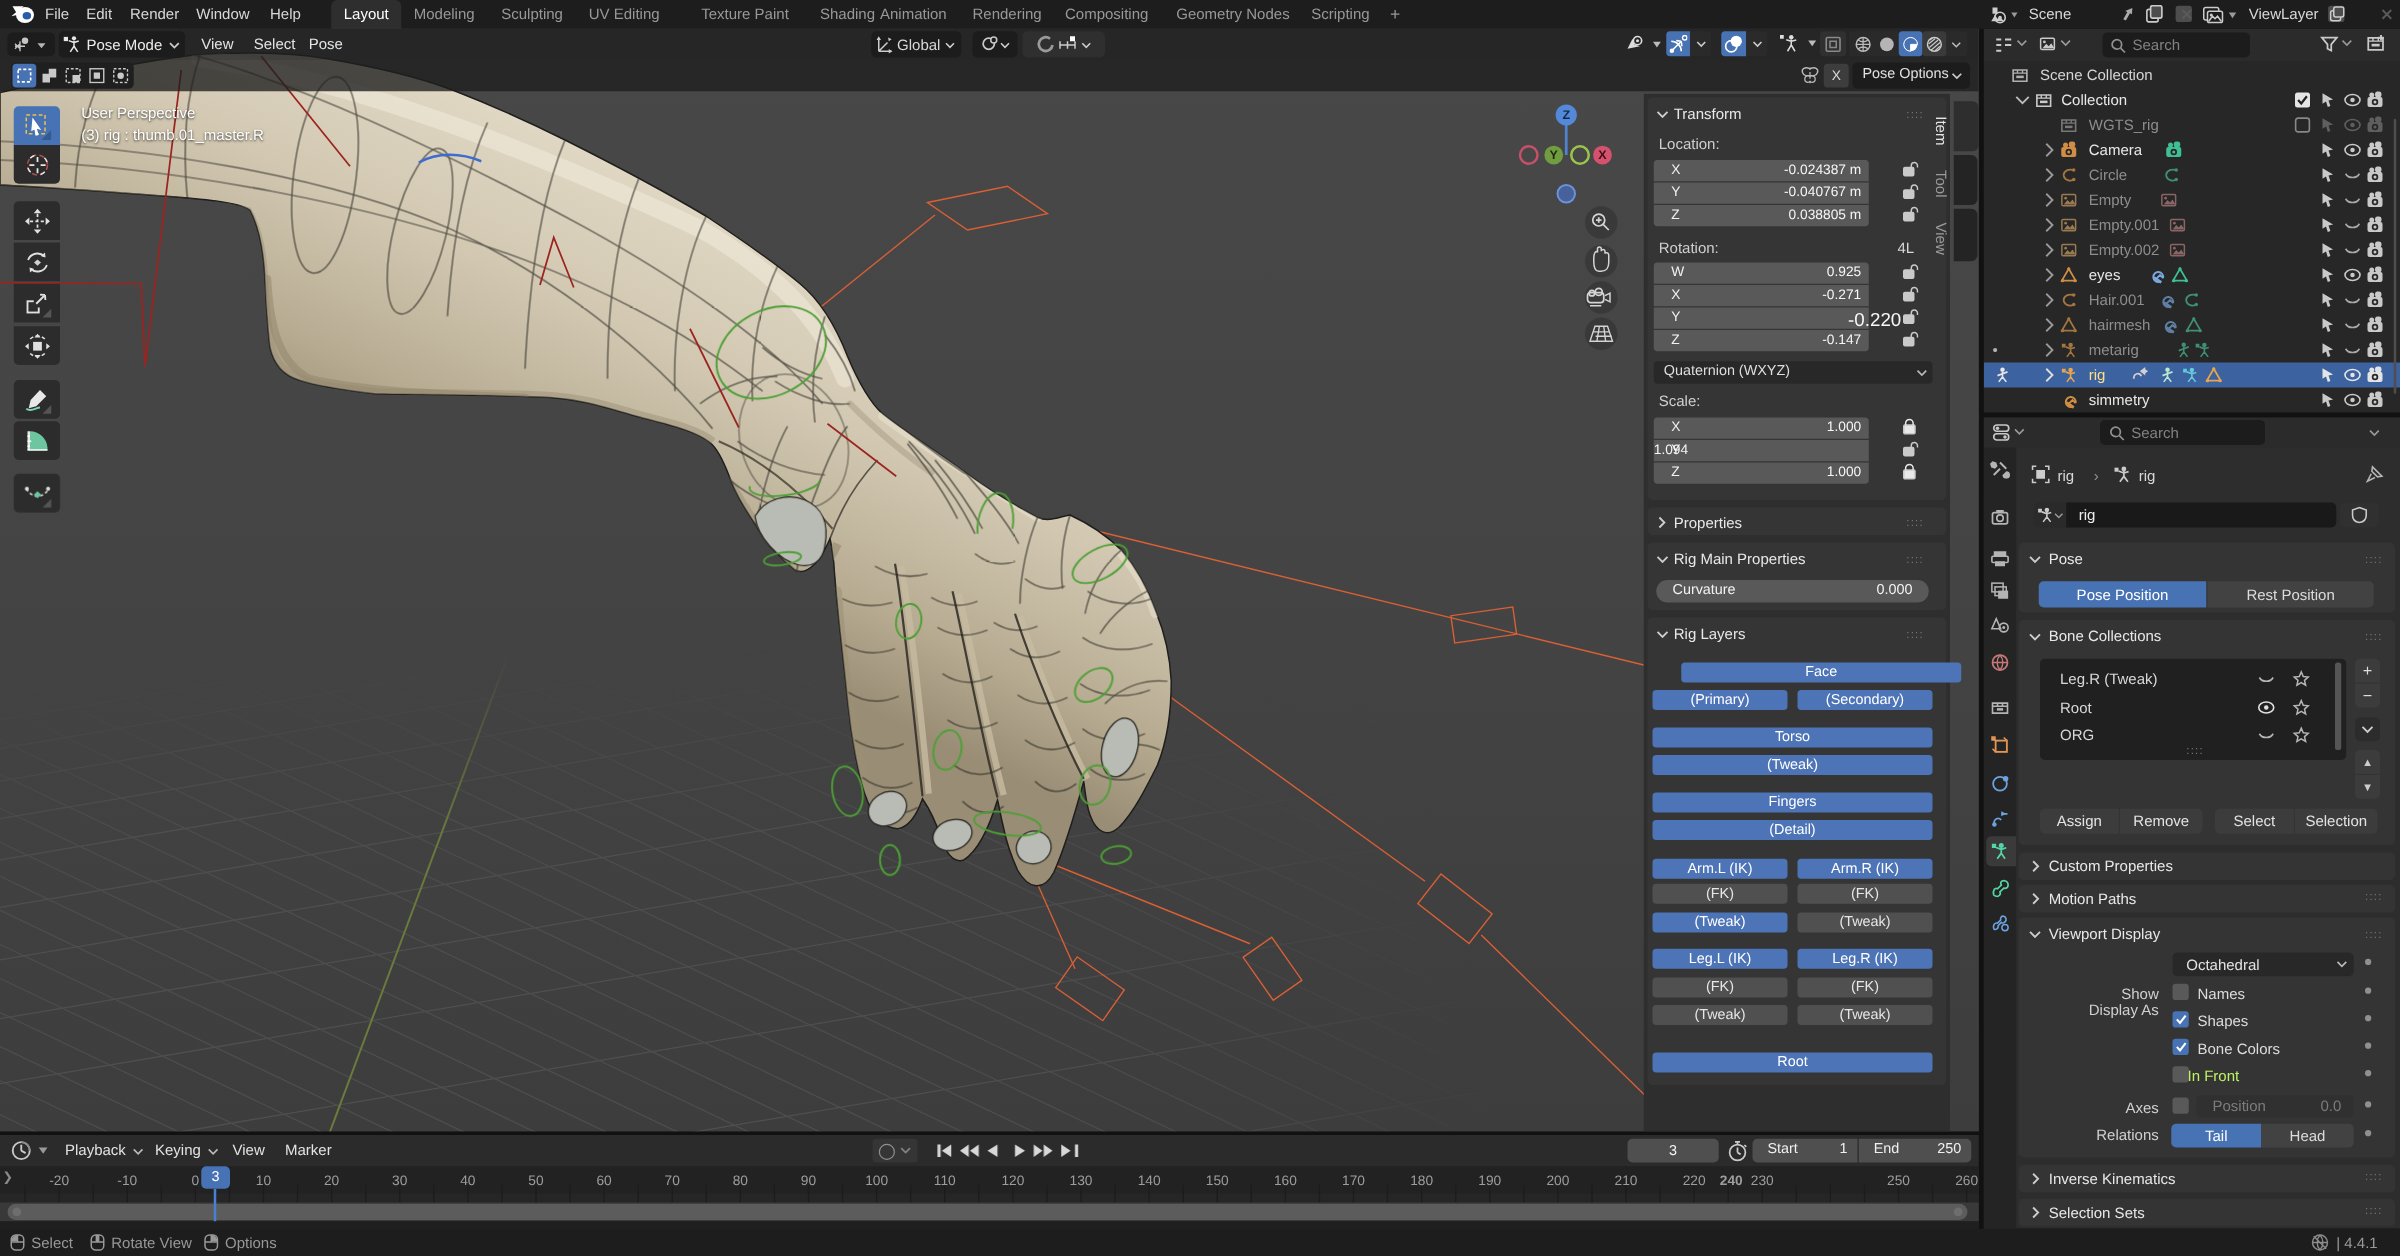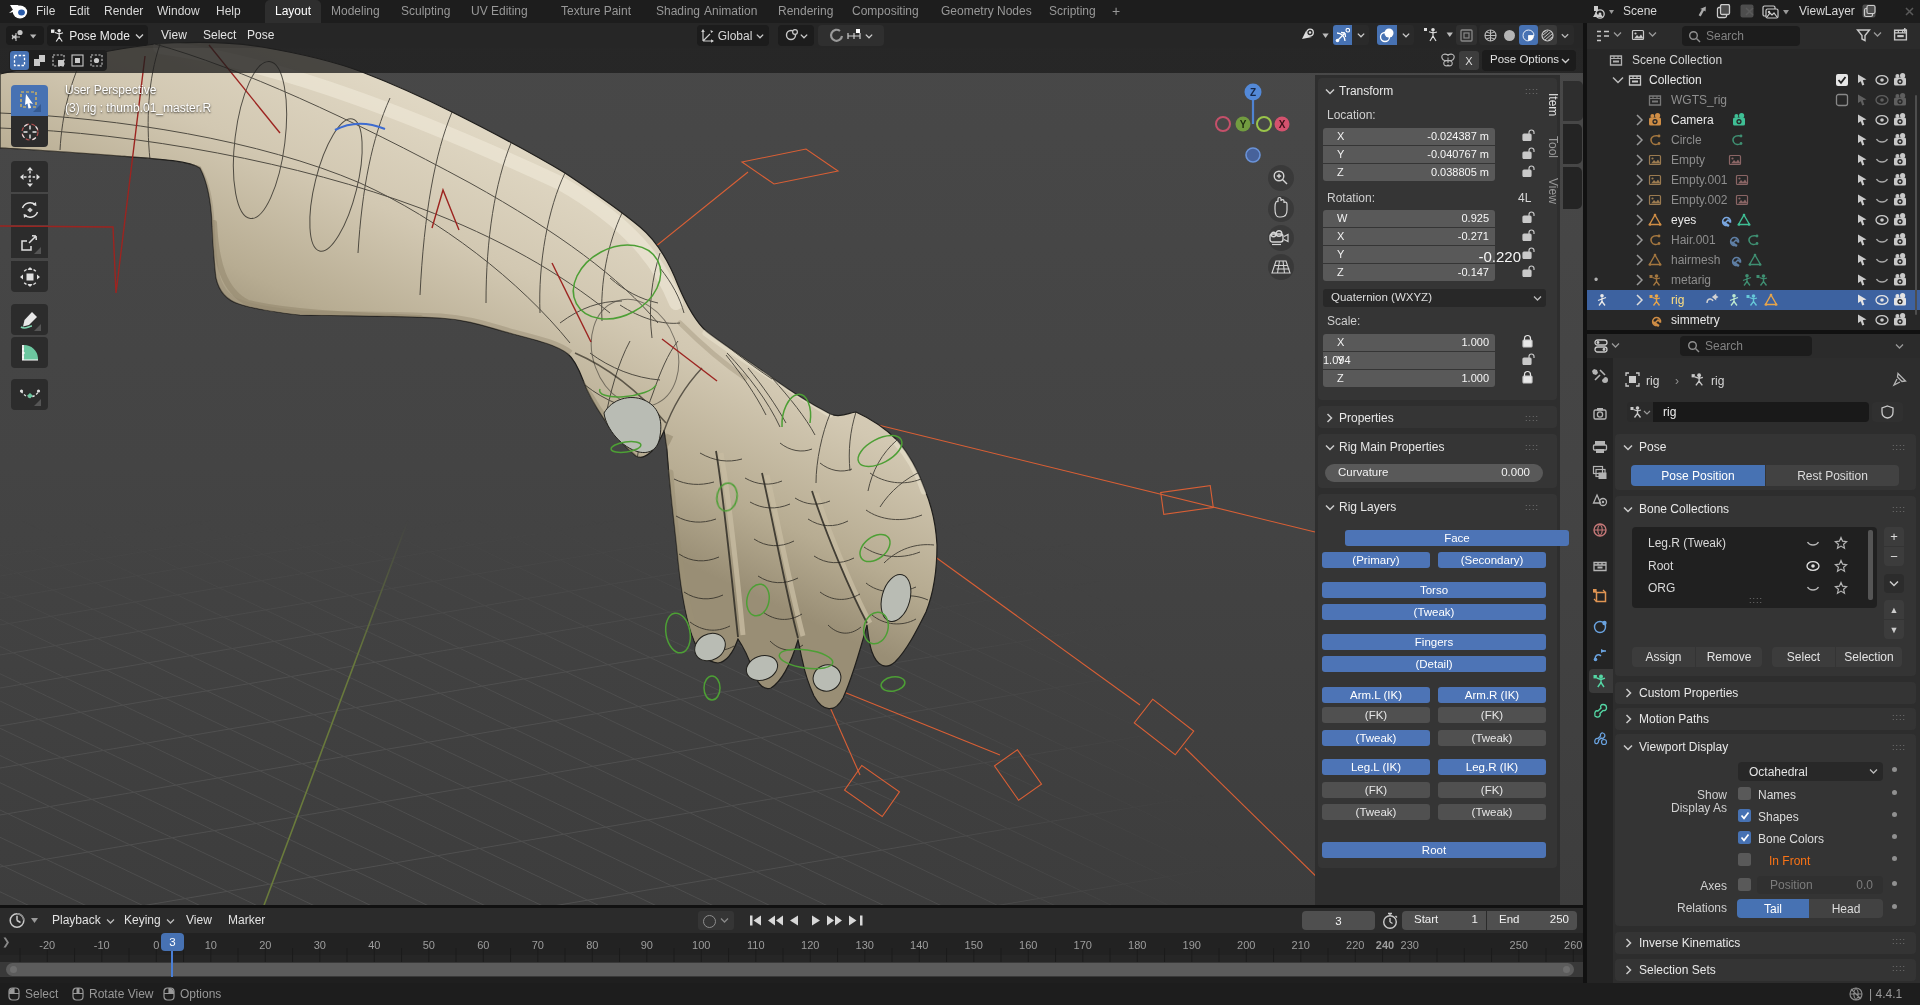--- a/index.html
+++ b/index.html
@@ -1481,21 +1481,21 @@
       </svg>
     </div>
   <div class="prow" style="left:171px;top:476px;color:#dcdcdc;">Shapes</div>
   <div class="abs ctr" style="left:151px;top:497px;width:13px;height:13px;background:#4772b3;border-radius:2.5px;">
       <svg width="10" height="9" viewBox="0 0 10 9">
         <path d="M1.5,4.5 l2.5,2.8 L8.5,1.5" stroke="#fff" stroke-width="1.7" fill="none"></path>
       </svg>
     </div>
   <div class="prow" style="left:171px;top:498px;color:#dcdcdc;">Bone Colors</div>
   <div class="abs" style="left:151px;top:519px;width:13px;height:13px;background:#595959;border-radius:2.5px;"></div>
-  <div class="prow" style="left:182px;top:520px;color:#f97316;">In Front</div>
+  <div class="prow" style="left:163px;top:520px;color:#bef264;">In Front</div>
   <div class="prow" style="left:0;top:545px;width:140px;text-align:right;">Axes</div>
   <div class="abs" style="left:151px;top:544px;width:13px;height:13px;background:#595959;border-radius:2.5px;"></div>
   <div class="abs" style="left:170px;top:542px;width:126px;height:18px;background:#303030;border-radius:4px;"></div>
   <div class="prow" style="left:183px;top:544px;color:#7c7c7c;">Position</div>
   <div class="prow" style="left:170px;top:544px;width:116px;text-align:right;color:#7c7c7c;">0.0</div>
   <div class="prow" style="left:0;top:567px;width:140px;text-align:right;">Relations</div>
   <div class="abs ctr" style="left:150px;top:565px;width:72px;height:19px;background:#4772b3;border-radius:4px 0 0 4px;color:#fff;font-size:12px;">Tail</div>
   <div class="abs ctr" style="left:222px;top:565px;width:74px;height:19px;background:#424242;border-radius:0 4px 4px 0;color:#dcdcdc;font-size:12px;">Head</div>
   <div id="pdots">
       <div class="abs" style="left:305px;top:433px;width:5px;height:5px;border-radius:50%;background:#909090;"></div>

